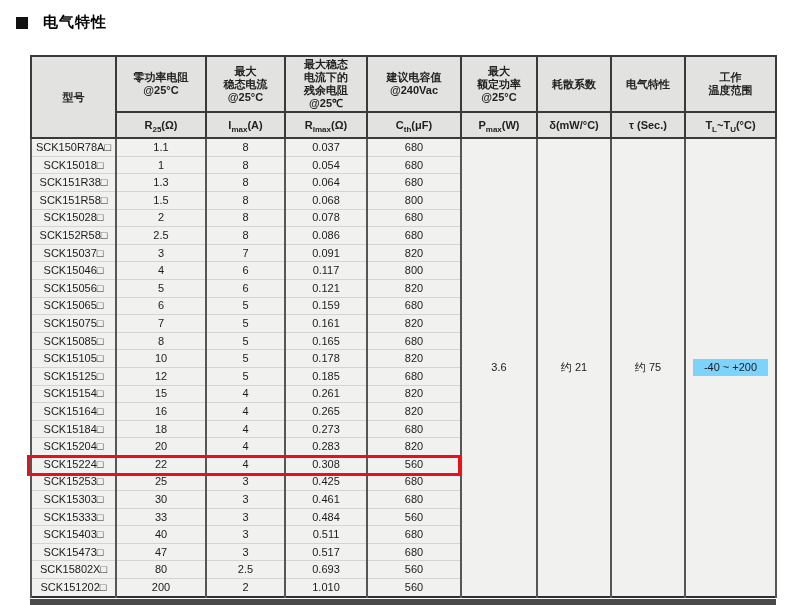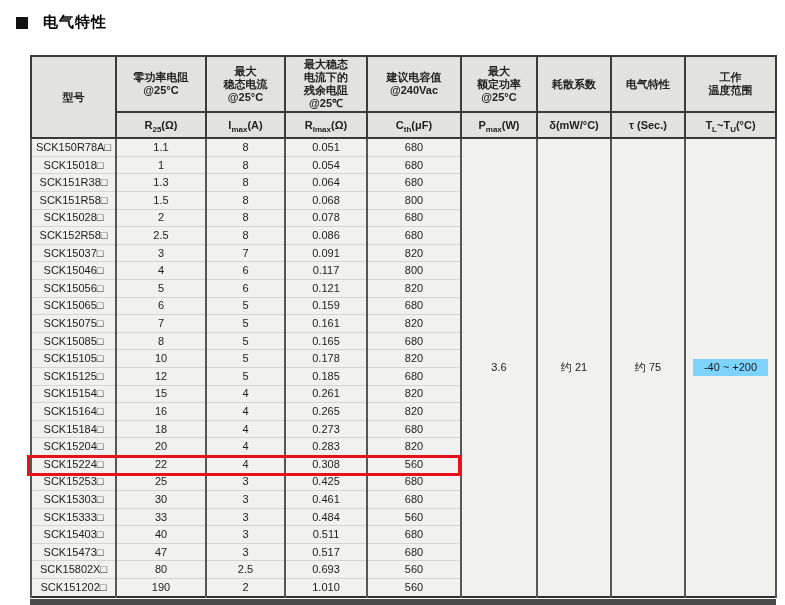--- a/index.html
+++ b/index.html
@@ -96,21 +96,21 @@
           <th><span>δ(mW/°C)</span></th>
           <th><span>τ (Sec.)</span></th>
           <th><span>T</span><sub>L</sub><span>~T</span><sub>U</sub><span>(°C)</span></th>
         </tr>
       </thead>
     <tbody>
         <tr>
           <td>SCK150R78A□</td>
           <td>1.1</td>
           <td>8</td>
-          <td>0.051</td>
+          <td>0.037</td>
           <td>680</td>
           <td class="merged" rowspan="26">3.6</td>
           <td class="merged" rowspan="26">约 21</td>
           <td class="merged" rowspan="26">约 75</td>
           <td class="merged" rowspan="26"><span class="white-strip">-40 ~ +200</span></td>
         </tr>
         <tr>
           <td>SCK15018□</td>
           <td>1</td>
           <td>8</td>
@@ -273,21 +273,21 @@
         </tr>
         <tr>
           <td>SCK15802X□</td>
           <td>80</td>
           <td>2.5</td>
           <td>0.693</td>
           <td>560</td>
         </tr>
         <tr>
           <td>SCK151202□</td>
-          <td>190</td>
+          <td>200</td>
           <td>2</td>
           <td>1.010</td>
           <td>560</td>
         </tr>
       </tbody>
   </table>
 
   <div class="highlight-box" style="border-color: rgb(232, 16, 27);"></div>
   <div class="bottom-bar" style="background: rgb(74, 74, 74);"></div>
 

